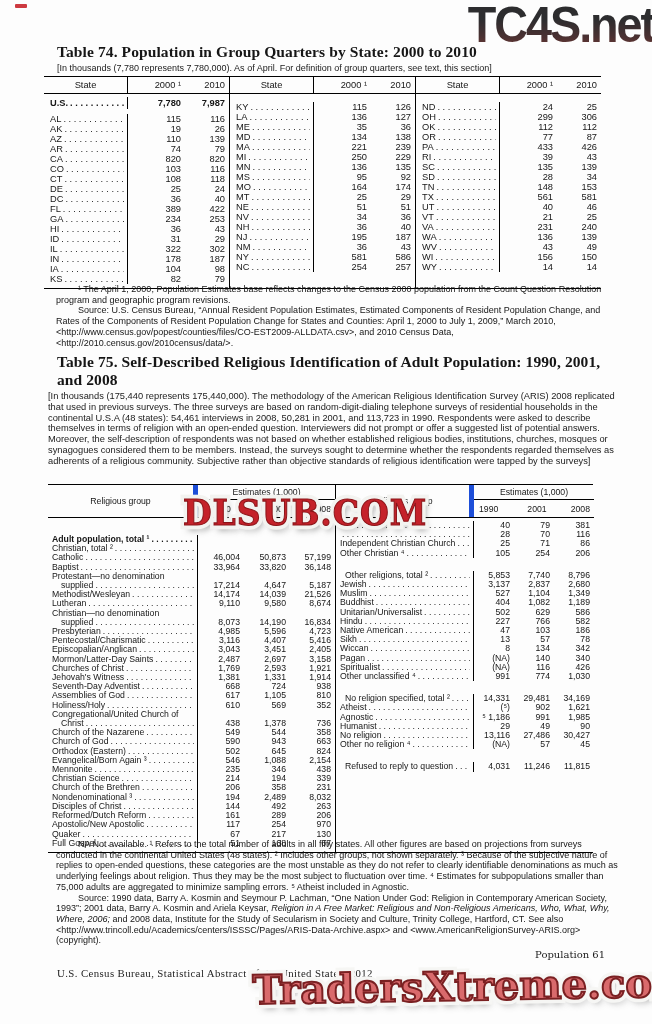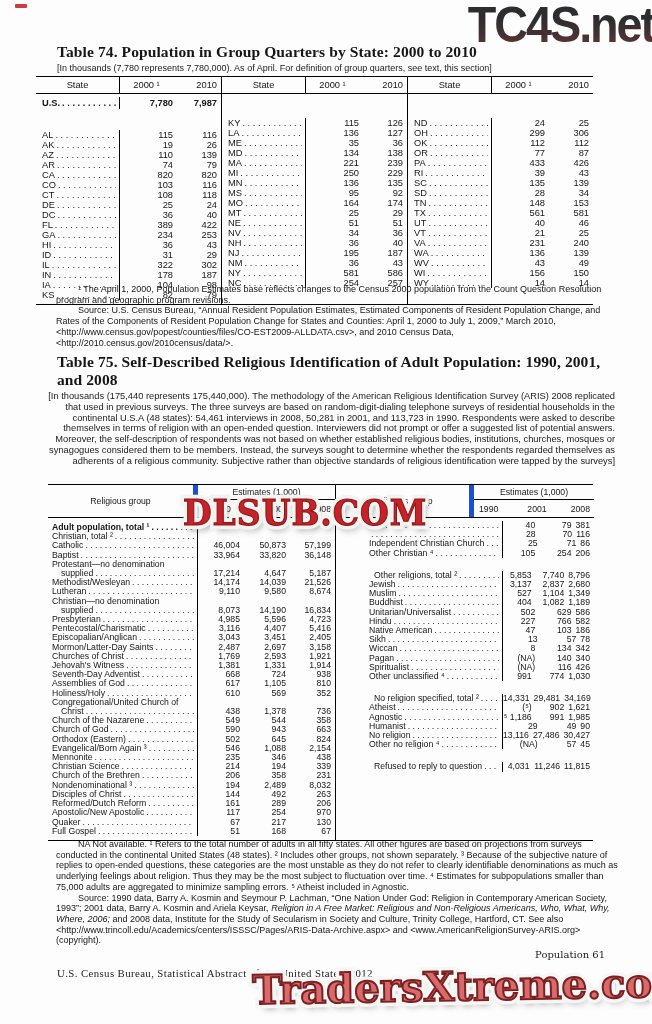--- a/index.html
+++ b/index.html
@@ -29,51 +29,51 @@
 
   
   .tbl-title{
     position:absolute;left:57px;font-family:"Liberation Serif",serif;
     font-weight:bold;font-size:15.5px;line-height:18px;letter-spacing:.1px;
   }
   #t74-title{top:43px;}
   #t75-title{top:353px;width:560px;}
   .bracket-note{position:absolute;left:57px;font-size:9px;line-height:10.8px;color:#1a1a1a;}
   #t74-note{top:63px;width:545px;}
-  #t75-note{left:48px;top:391px;width:567px;font-size:9.3px;text-align:right;}
+  #t75-note{left:48px;top:391px;width:567px;font-size:9.3px;}
   .footnotes{position:absolute;left:48px;font-size:9px;line-height:10.7px;margin-left:8px;}
   .footnotes p{margin:0;text-indent:22px;}
   #t74-foot{top:284px;width:565px;}
   #t75-foot{top:839px;width:567px;}
   .it{font-style:italic;}
 
   
   #t74{
-    position:absolute;left:36px;top:76px;width:557px;display:flex;
+    position:absolute;left:44px;top:76px;width:557px;display:flex;
     border-top:1.5px solid #000;border-bottom:1.2px solid #000;font-size:9.3px;
   }
   #t74 .panel{flex:1;min-width:0;}
   #t74 .panel + .panel{border-left:1px solid #000;}
   #t74 .phead{display:flex;border-bottom:1px solid #000;height:16px;align-items:center;}
   #t74 .h-state{width:84px;align-self:stretch;border-right:1px solid #000;display:flex;align-items:center;justify-content:center;box-sizing:border-box;}
-  #t74 .h-2000{width:57px;text-align:center;padding-right:4px;box-sizing:border-box;}
+  #t74 .h-2000{width:57px;text-align:right;padding-right:4px;box-sizing:border-box;}
   #t74 .h-2010{flex:1;text-align:right;padding-right:4px;}
   #t74 .pbody{padding:3px 0 4px;}
   .trow{display:flex;align-items:flex-end;}
   #t74 .trow{line-height:10px;}
   .lbl{align-self:stretch;display:flex;flex-direction:column;justify-content:flex-end;box-sizing:border-box;border-right:1px solid #000;}
   #t74 .lbl{width:84px;padding-left:6px;}
   .ln{display:flex;min-width:0;}
   .dots{flex:1;overflow:hidden;white-space:nowrap;margin:0 3px 0 2px;}
   .dots::before{content:". . . . . . . . . . . . . . . . . . . . . . . . . . . . . . . . . . . . . . . .";}
   .n{text-align:right;padding-right:4px;box-sizing:border-box;}
   #t74 .n1{width:57px;}
   #t74 .n2{flex:1;}
   .b{font-weight:bold;}
-  #t74 .usrow{margin-bottom:21px;line-height:12px;}
+  #t74 .usrow{margin-bottom:5px;line-height:12px;}
 
   
   #t75{
     position:absolute;left:48px;top:484px;width:545px;display:flex;
     border-top:1.5px solid #000;border-bottom:1.2px solid #000;font-size:8.7px;
   }
   #t75-left{width:287px;}
   #t75-right{width:258px;border-left:1px solid #000;}
   .phead75{display:flex;border-bottom:1.2px solid #000;height:32px;}
   .rg{border-right:5px solid #1d4ed8;display:flex;align-items:center;justify-content:center;box-sizing:border-box;}
@@ -81,26 +81,26 @@
   #t75-right .rg{width:138px;}
   .estwrap{flex:1;display:flex;flex-direction:column;min-width:0;}
   .est{text-align:center;border-bottom:1px solid #000;padding:2px 0 2px;}
   .yrs{display:flex;flex:1;align-items:center;gap:20px;}
   .yrs span{text-align:right;padding-right:4px;box-sizing:border-box;}
   #t75-left .yrs span{width:46px;}#t75-left .yrs span:last-child{flex:1;}
   #t75-right .yrs span{width:40px;}#t75-right .yrs span:last-child{flex:1;}
   #t75 .pbody{padding:3px 0 4px;}
   #t75 .trow{line-height:9.2px;}
   #t75-left .lbl{width:150px;padding-left:4px;}
-  #t75-right .lbl{width:138px;padding-left:4px;margin-left:29px;}
+  #t75-right .lbl{width:138px;padding-left:4px;}
   #t75-left .n{width:46px;}#t75-left .n:last-child{flex:1;}
   #t75-right .n{width:40px;}#t75-right .n:last-child{flex:1;}
   .cont{padding-left:9px;}
   .ind{padding-left:5px;justify-content:flex-end;}
-  .boldrow{margin-top:2px;}
+  .boldrow{margin-top:14px;}
   .sprow{height:13px;}
 
   
   #page-num{position:absolute;top:949px;left:48px;width:557px;text-align:right;
     font-family:"DejaVu Serif",serif;font-size:10px;color:#1b1b1b;}
   #credit{position:absolute;left:57px;top:967px;font-family:"Liberation Serif",serif;
     font-size:10.8px;letter-spacing:.4px;color:#242424;}
 </style>
 </head>
 <body>

